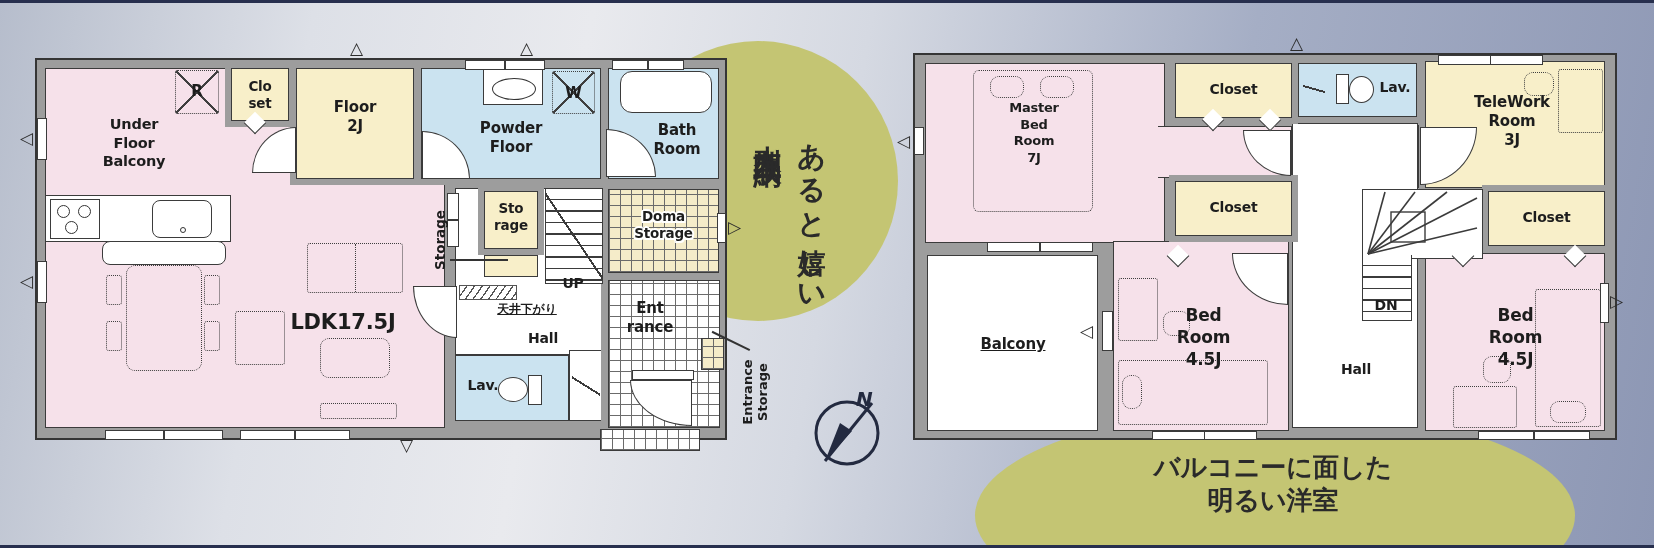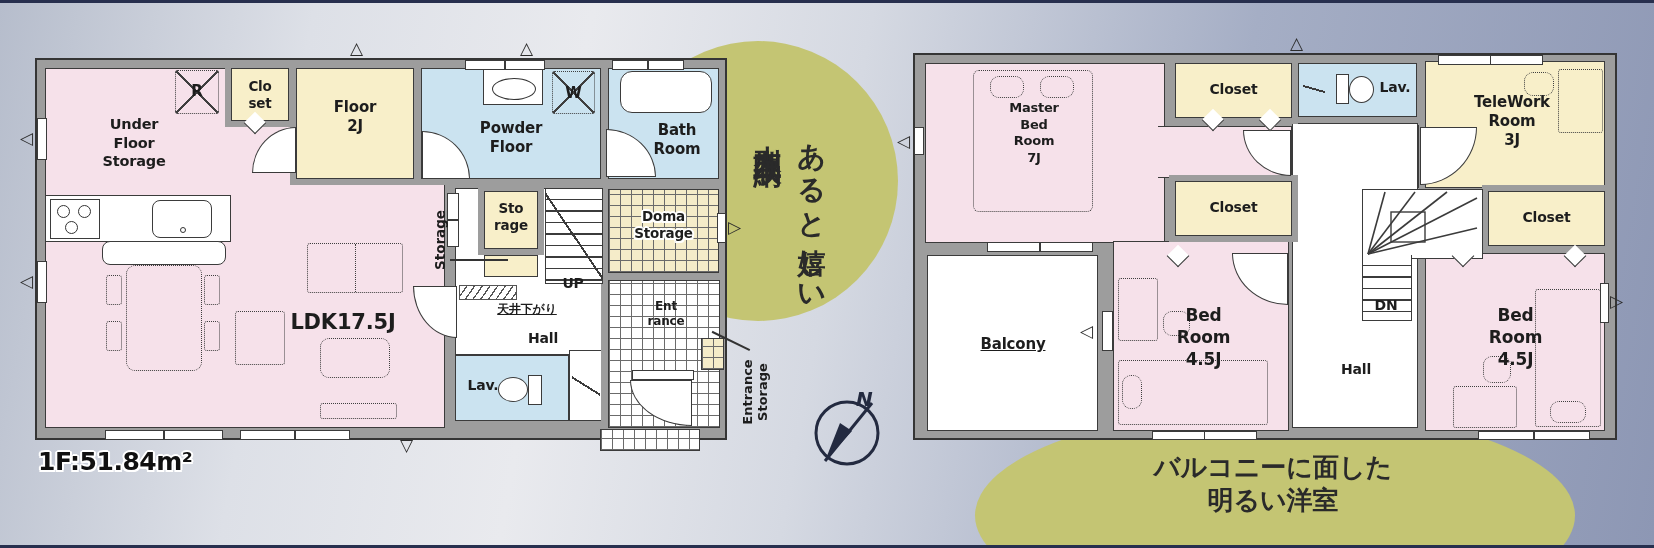--- a/index.html
+++ b/index.html
@@ -132,48 +132,47 @@
   <span class="vent" style="left:350px;top:37px;">△</span>
   <span class="vent" style="left:520px;top:37px;">△</span>
   <span class="vent" style="left:20px;top:127px;">◁</span>
   <span class="vent" style="left:20px;top:270px;">◁</span>
   <span class="vent" style="left:400px;top:434px;">▽</span>
   <span class="vent" style="left:728px;top:216px;">▷</span>
 
   <div class="lbl" style="left:283px;top:306px;width:120px;font-size:21px;">LDK17.5J</div>
   <div class="lbl" style="left:72px;top:112px;width:124px;font-size:14.5px;">Under
 Floor
-Storage</div>
+Balcony</div>
   <div class="lbl" style="left:175px;top:79px;width:44px;font-size:15px;">R</div>
   <div class="lbl" style="left:231px;top:75px;width:58px;font-size:13.5px;">Clo
 set</div>
   <div class="lbl" style="left:296px;top:95px;width:118px;font-size:15px;">Floor
 2J</div>
   <div class="lbl" style="left:441px;top:116px;width:140px;font-size:15px;">Powder
 Floor</div>
   <div class="lbl" style="left:552px;top:81px;width:43px;font-size:15px;">W</div>
   <div class="lbl" style="left:622px;top:118px;width:110px;font-size:15px;">Bath
 Room</div>
   <div class="lbl" style="left:484px;top:197px;width:54px;font-size:13.5px;">Sto
 rage</div>
   <div class="vlabel" style="left:432px;top:283px;width:92px;font-size:13.5px;">Storage</div>
   <div class="ptr" style="left:450px;top:256px;width:58px;"></div>
   <div class="lbl outlined" style="left:608px;top:205px;width:111px;font-size:13.5px;">Doma
 Storage</div>
   <div class="lbl" style="left:556px;top:272px;width:34px;font-size:14px;">UP</div>
   <div class="lbl" style="left:470px;top:299px;width:114px;font-size:12px;text-decoration:underline;">天井下がり</div>
   <div class="lbl" style="left:518px;top:327px;width:50px;font-size:14px;">Hall</div>
-  <div class="lbl" style="left:636px;top:296px;width:60px;font-size:12px;">Ent
+  <div class="lbl" style="left:620px;top:296px;width:60px;font-size:15px;">Ent
 rance</div>
   <div class="lbl" style="left:462px;top:374px;width:42px;font-size:14px;">Lav.</div>
   <div class="vlabel" style="left:741px;top:437px;width:96px;font-size:13px;line-height:1.15;">Entrance
 Storage</div>
   <div class="ptr" style="left:710px;top:337px;width:42px;transform:rotate(26deg);"></div>
 
-  <div class="area outlined" style="left:38px;top:444px;">1F:51.84m²</div>
 
   <div class="callout-v" style="left:742px;top:120px;height:200px;font-size:28px;">
     <div>あると嬉しい</div>
     <div>大型土間収納</div>
   </div>
 
   <svg style="position:absolute;left:810px;top:388px;" width="74" height="78" viewBox="0 0 74 78">
     <circle cx="37" cy="42" r="31" fill="none" stroke="#232a40" stroke-width="3"></circle>
     <line x1="15" y1="70" x2="62" y2="12" stroke="#232a40" stroke-width="3"></line>
     <polygon points="15,70 42,40 30,32" fill="#232a40"></polygon>

